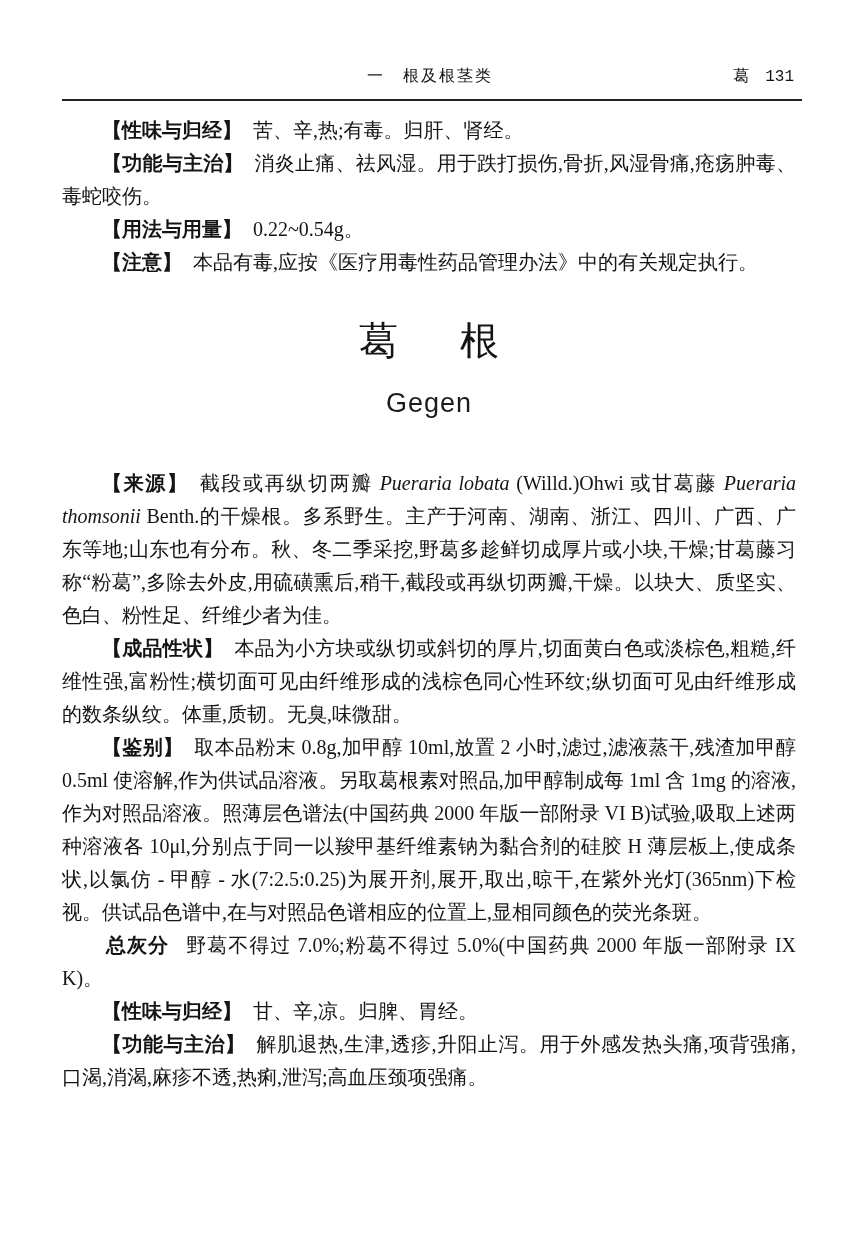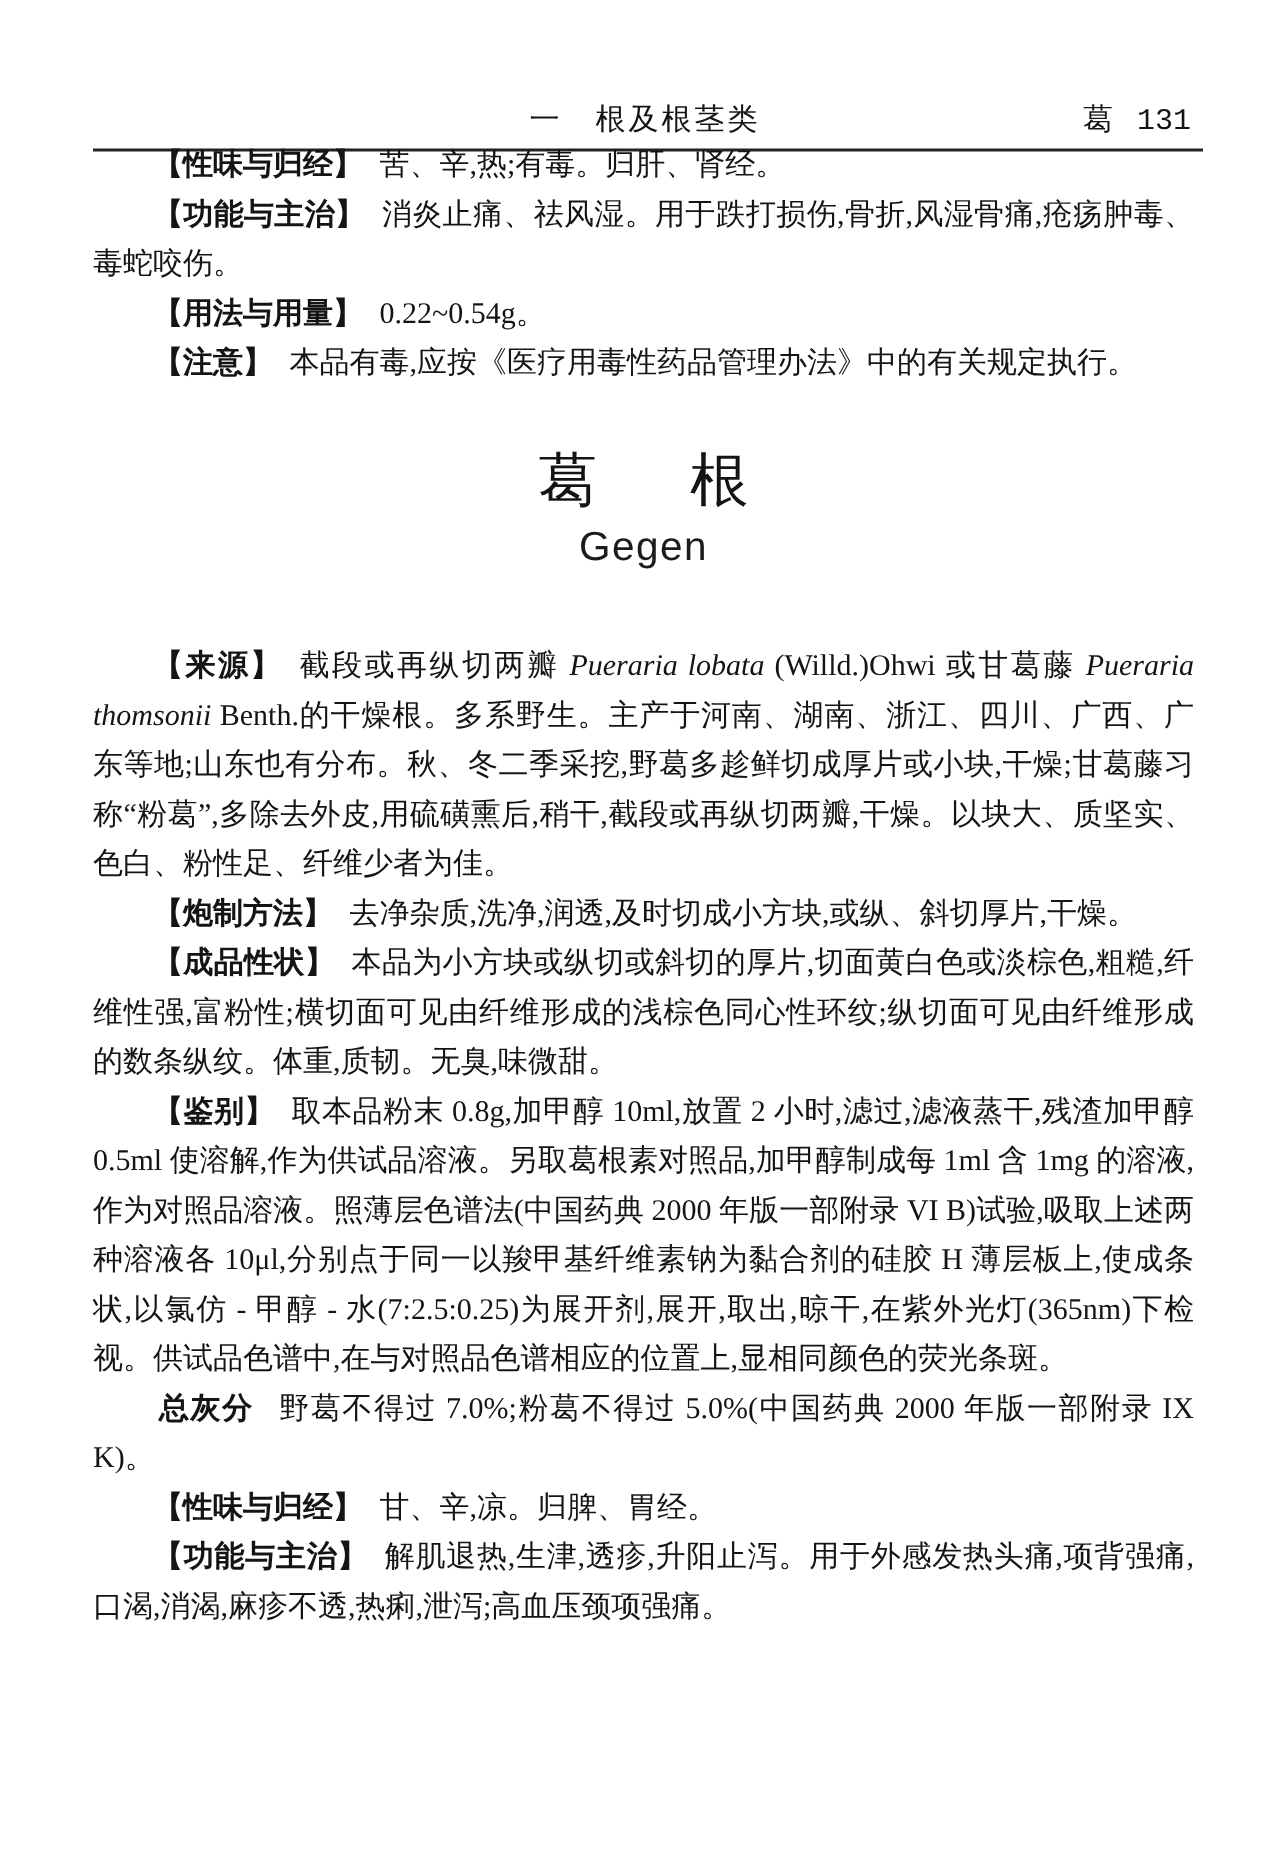--- a/index.html
+++ b/index.html
@@ -2,49 +2,49 @@
 <html><head>
 <meta charset="utf-8">
 <style>
   html,body { margin:0; padding:0; background:#e8e8e6; }
   .page {
     position:relative; width:856px; height:1239px; margin:0 auto;
     background:#ffffff; color:#141414; overflow:hidden;
     font-family:"Liberation Serif","DejaVu Serif",serif;
   }
   
-  .hdr { position:absolute; top:66px; left:62px; right:58px; height:28px; font-size:20px; }
+  .hdr { position:absolute; top:66px; left:62px; right:58px; height:28px; font-size:16px; }
   .hdr-center { position:absolute; left:0; right:0; top:0; text-align:center; letter-spacing:2px; }
   .hdr-right { position:absolute; right:4px; top:0;font-family:Liberation Mono, monospace; }
   .hdr-right .entry { letter-spacing:0; margin-right:16px; }
   .rule { position:absolute; top:99px; left:62px; right:54px; height:2px; background:#222; }
   
   .content {
-    position:absolute; top:94px; left:62px; width:734px;
+    position:absolute; top:114px; left:62px; width:734px;
     font-size:20px; line-height:33px; text-align:justify;
   }
   p.para { margin:0; text-indent:2em; }
   .lbl {
     font-weight:bold;
     font-family:"Liberation Sans","DejaVu Sans",sans-serif;
     margin-right:0.55em;
   }
   .sub {
     font-weight:bold;
     font-family:"Liberation Sans","DejaVu Sans",sans-serif;
     margin-right:0.85em;
   }
   .sub2 { margin-left:0.2em; }
   .lat { font-style:italic; }
   
   .title-block { margin:42px 0 46px; text-align:center; text-indent:0; }
   .title-zh { font-size:39px; font-weight:normal; line-height:40px; }
   .tgap { display:inline-block; width:62px; }
   .title-py {
-    font-size:27px; line-height:36px; margin-top:5px; letter-spacing:1px;
+    font-size:27px; line-height:36px; margin-top:24px; letter-spacing:1px;
     font-family:"Liberation Sans","DejaVu Sans",sans-serif; color:#1c1c1c;
   }
 </style>
 </head>
 <body>
 
 <div class="page">
 
   <div class="hdr">
     <div class="hdr-center">一　根及根茎类</div>
@@ -66,21 +66,20 @@
     <p class="para"><span class="lbl">【注意】</span><span>本品有毒,应按《医疗用毒性药品管理办法》中的有关规定执行。</span></p>
 
     <div class="title-block">
       <div class="title-zh"><span>葛</span><span class="tgap"></span><span>根</span></div>
       <div class="title-py">Gegen</div>
     </div>
 
 
     <p class="para"><span class="lbl">【来源】</span><span>截段或再纵切两瓣 </span><span class="lat">Pueraria lobata</span><span> (Willd.)Ohwi 或甘葛藤 </span><span class="lat">Pueraria thomsonii</span><span> Benth.的干燥根。多系野生。主产于河南、湖南、浙江、四川、广西、广东等地;山东也有分布。秋、冬二季采挖,野葛多趁鲜切成厚片或小块,干燥;甘葛藤习称“粉葛”,多除去外皮,用硫磺熏后,稍干,截段或再纵切两瓣,干燥。以块大、质坚实、色白、粉性足、纤维少者为佳。</span></p>
 
-    <p class="para"><span class="lbl">【炮制方法】</span><span>去净杂质,洗净,润透,及时切成小方块,或纵、斜切厚片,干燥。</span></p>
 
     <p class="para"><span class="lbl">【成品性状】</span><span>本品为小方块或纵切或斜切的厚片,切面黄白色或淡棕色,粗糙,纤维性强,富粉性;横切面可见由纤维形成的浅棕色同心性环纹;纵切面可见由纤维形成的数条纵纹。体重,质韧。无臭,味微甜。</span></p>
 
     <p class="para"><span class="lbl">【鉴别】</span><span>取本品粉末 0.8g,加甲醇 10ml,放置 2 小时,滤过,滤液蒸干,残渣加甲醇 0.5ml 使溶解,作为供试品溶液。另取葛根素对照品,加甲醇制成每 1ml 含 1mg 的溶液,作为对照品溶液。照薄层色谱法(中国药典 2000 年版一部附录 VI B)试验,吸取上述两种溶液各 10μl,分别点于同一以羧甲基纤维素钠为黏合剂的硅胶 H 薄层板上,使成条状,以氯仿 - 甲醇 - 水(7:2.5:0.25)为展开剂,展开,取出,晾干,在紫外光灯(365nm)下检视。供试品色谱中,在与对照品色谱相应的位置上,显相同颜色的荧光条斑。</span></p>
 
 
     <p class="para"><span class="sub sub2">总灰分</span><span>野葛不得过 7.0%;粉葛不得过 5.0%(中国药典 2000 年版一部附录 IX K)。</span></p>
 
     <p class="para"><span class="lbl">【性味与归经】</span><span>甘、辛,凉。归脾、胃经。</span></p>
 

